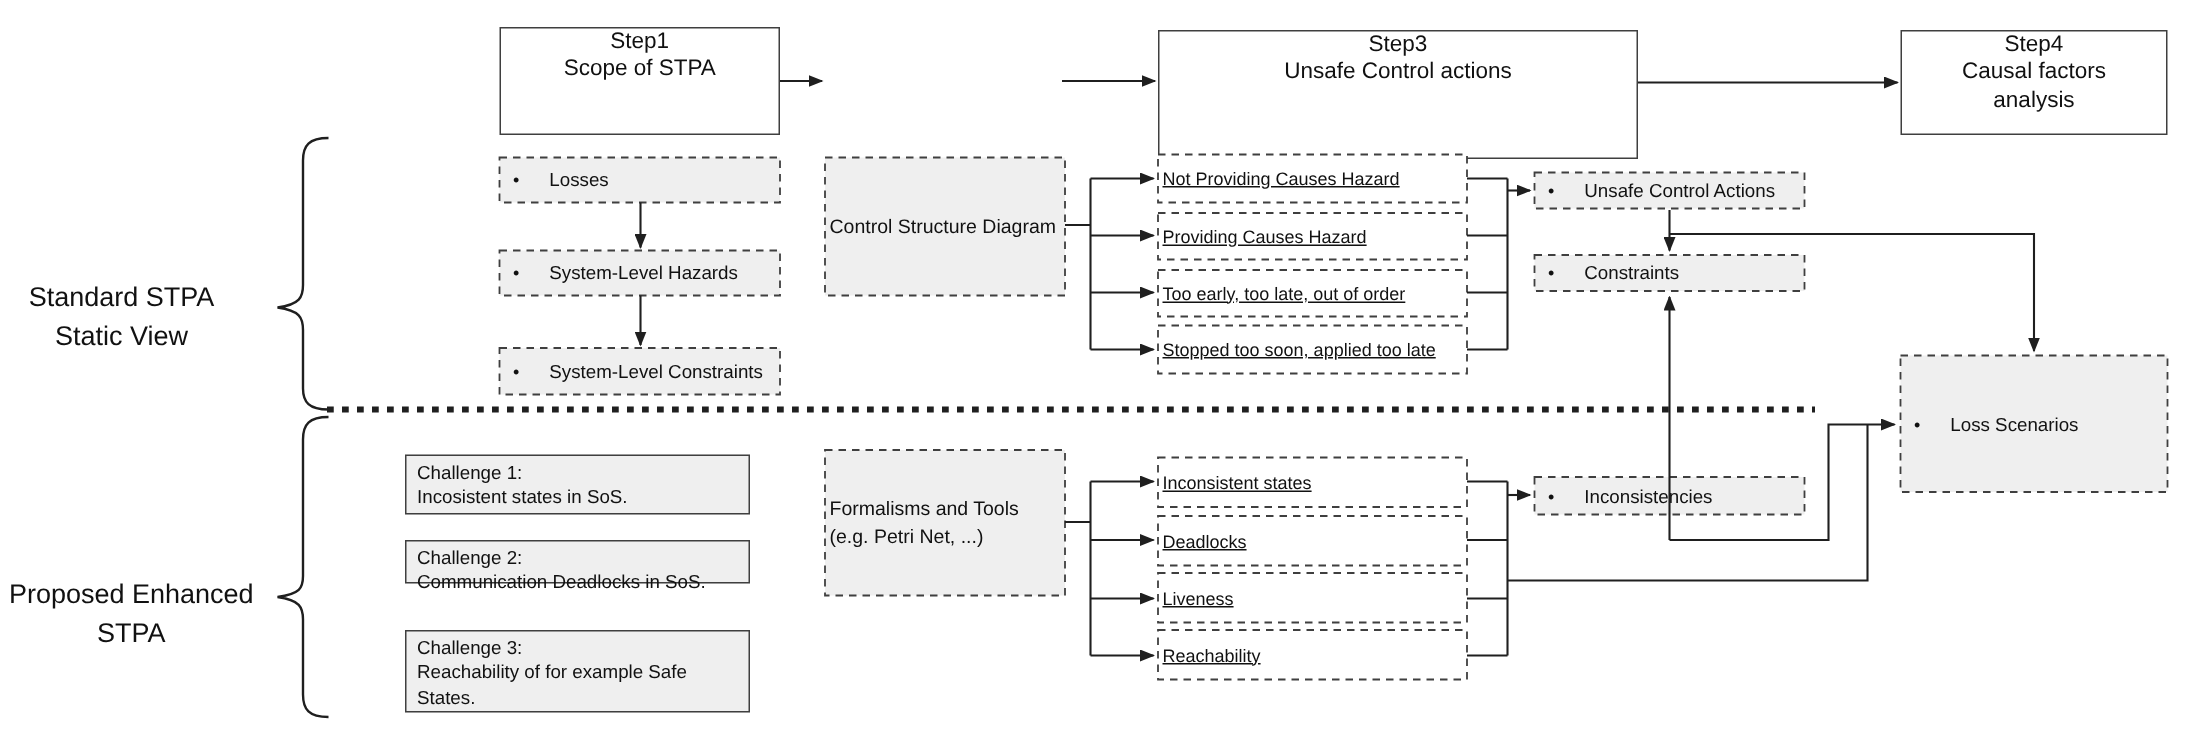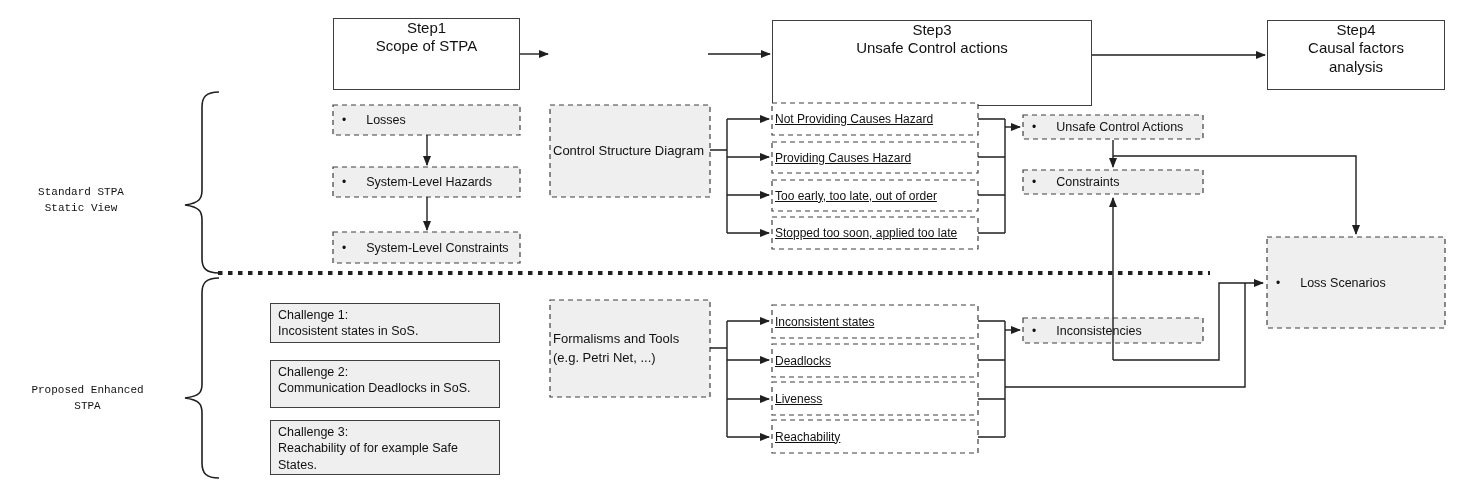--- a/index.html
+++ b/index.html
@@ -16,21 +16,21 @@
   .thin{border-width:1px;}
   .step{display:flex;flex-direction:column;align-items:center;
         font-size:15px;line-height:1.22;text-align:center;}
   .vcl{display:flex;flex-direction:column;justify-content:center;font-size:13px;
        line-height:1.4;padding-left:3px;}
   .gw{display:flex;align-items:center;font-size:12px;padding-left:3px;white-space:nowrap;text-decoration:underline;}
   .bullet-box{display:flex;align-items:center;font-size:12.5px;padding-left:9px;white-space:nowrap;}
   .bullet-box .bl{margin-left:20px;}
   .bullet{font-size:12px;}
   .challenge{font-size:12.5px;line-height:1.3;padding:3px 5px 2px 7px;}
-  .section-label{position:absolute;font-size:11px;line-height:1.45;text-align:center;z-index:1;font-family:Liberation Mono, monospace;}
+  .section-label{position:absolute;font-size:18px;line-height:1.45;text-align:center;z-index:1;}
   svg.overlay{position:absolute;left:0;top:0;z-index:2;pointer-events:none;}
   .ln{stroke:var(--line-color);fill:none;stroke-width:1.4px;}
   .db{stroke:var(--box-border);fill:none;stroke-width:1.2px;stroke-dasharray:5 4;}
   .brace{stroke:var(--line-color);stroke-width:1.6px;fill:none;}
   .divider{stroke:var(--line-color);stroke-width:4px;stroke-dasharray:4.5 5.5;}
 </style>
 </head>
 <body>
 
 <div class="canvas">
@@ -96,21 +96,21 @@
   </div>
   <div class="box fill-gray bullet-box" style="left:1023px;top:170px;width:180px;height:24px">
     <span class="bullet">•</span>
     <span class="bl">Constraints</span>
   </div>
 
   <div class="box solid thin fill-gray challenge" style="left:270px;top:303px;width:230px;height:40px">
     <div>Challenge 1:</div>
     <div>Incosistent states in SoS.</div>
   </div>
-  <div class="box solid thin fill-gray challenge" style="left:270px;top:360px;width:230px;height:48px">
+  <div class="box solid thin fill-gray challenge" style="left:270px;top:360px;width:230px;height:29px">
     <div>Challenge 2:</div>
     <div>Communication Deadlocks in SoS.</div>
   </div>
   <div class="box solid thin fill-gray challenge" style="left:270px;top:420px;width:230px;height:55px">
     <div>Challenge 3:</div>
     <div>Reachability of for example Safe States.</div>
   </div>
 
   <div class="box fill-gray vcl" style="left:550px;top:300px;width:160px;height:97px">
     <div>Formalisms and Tools</div>

